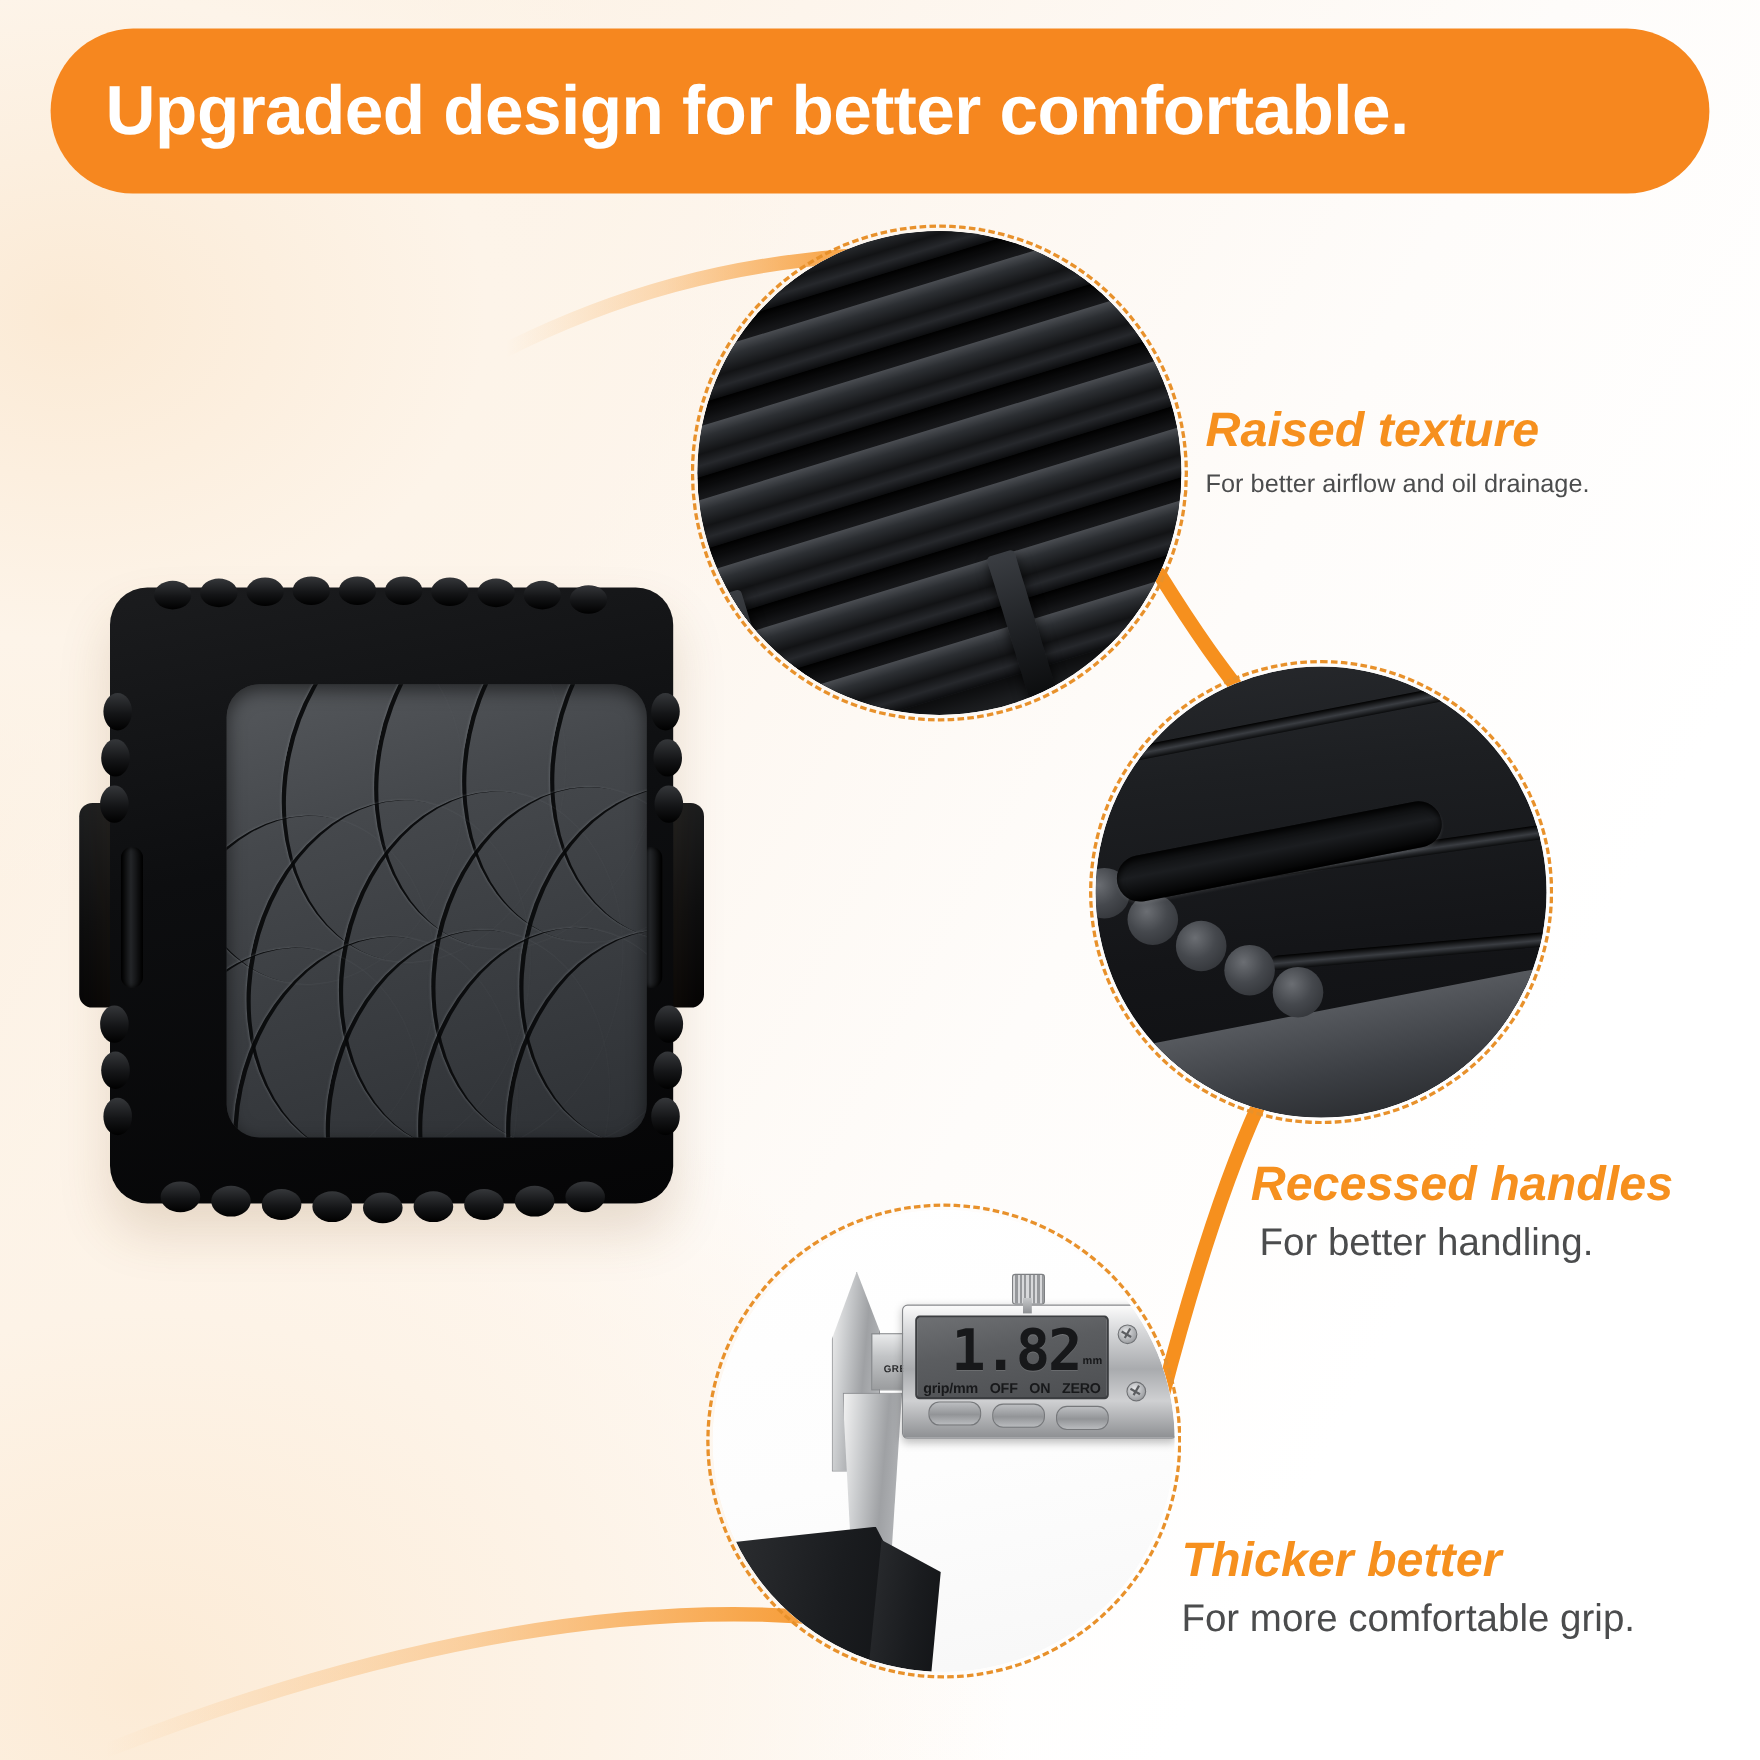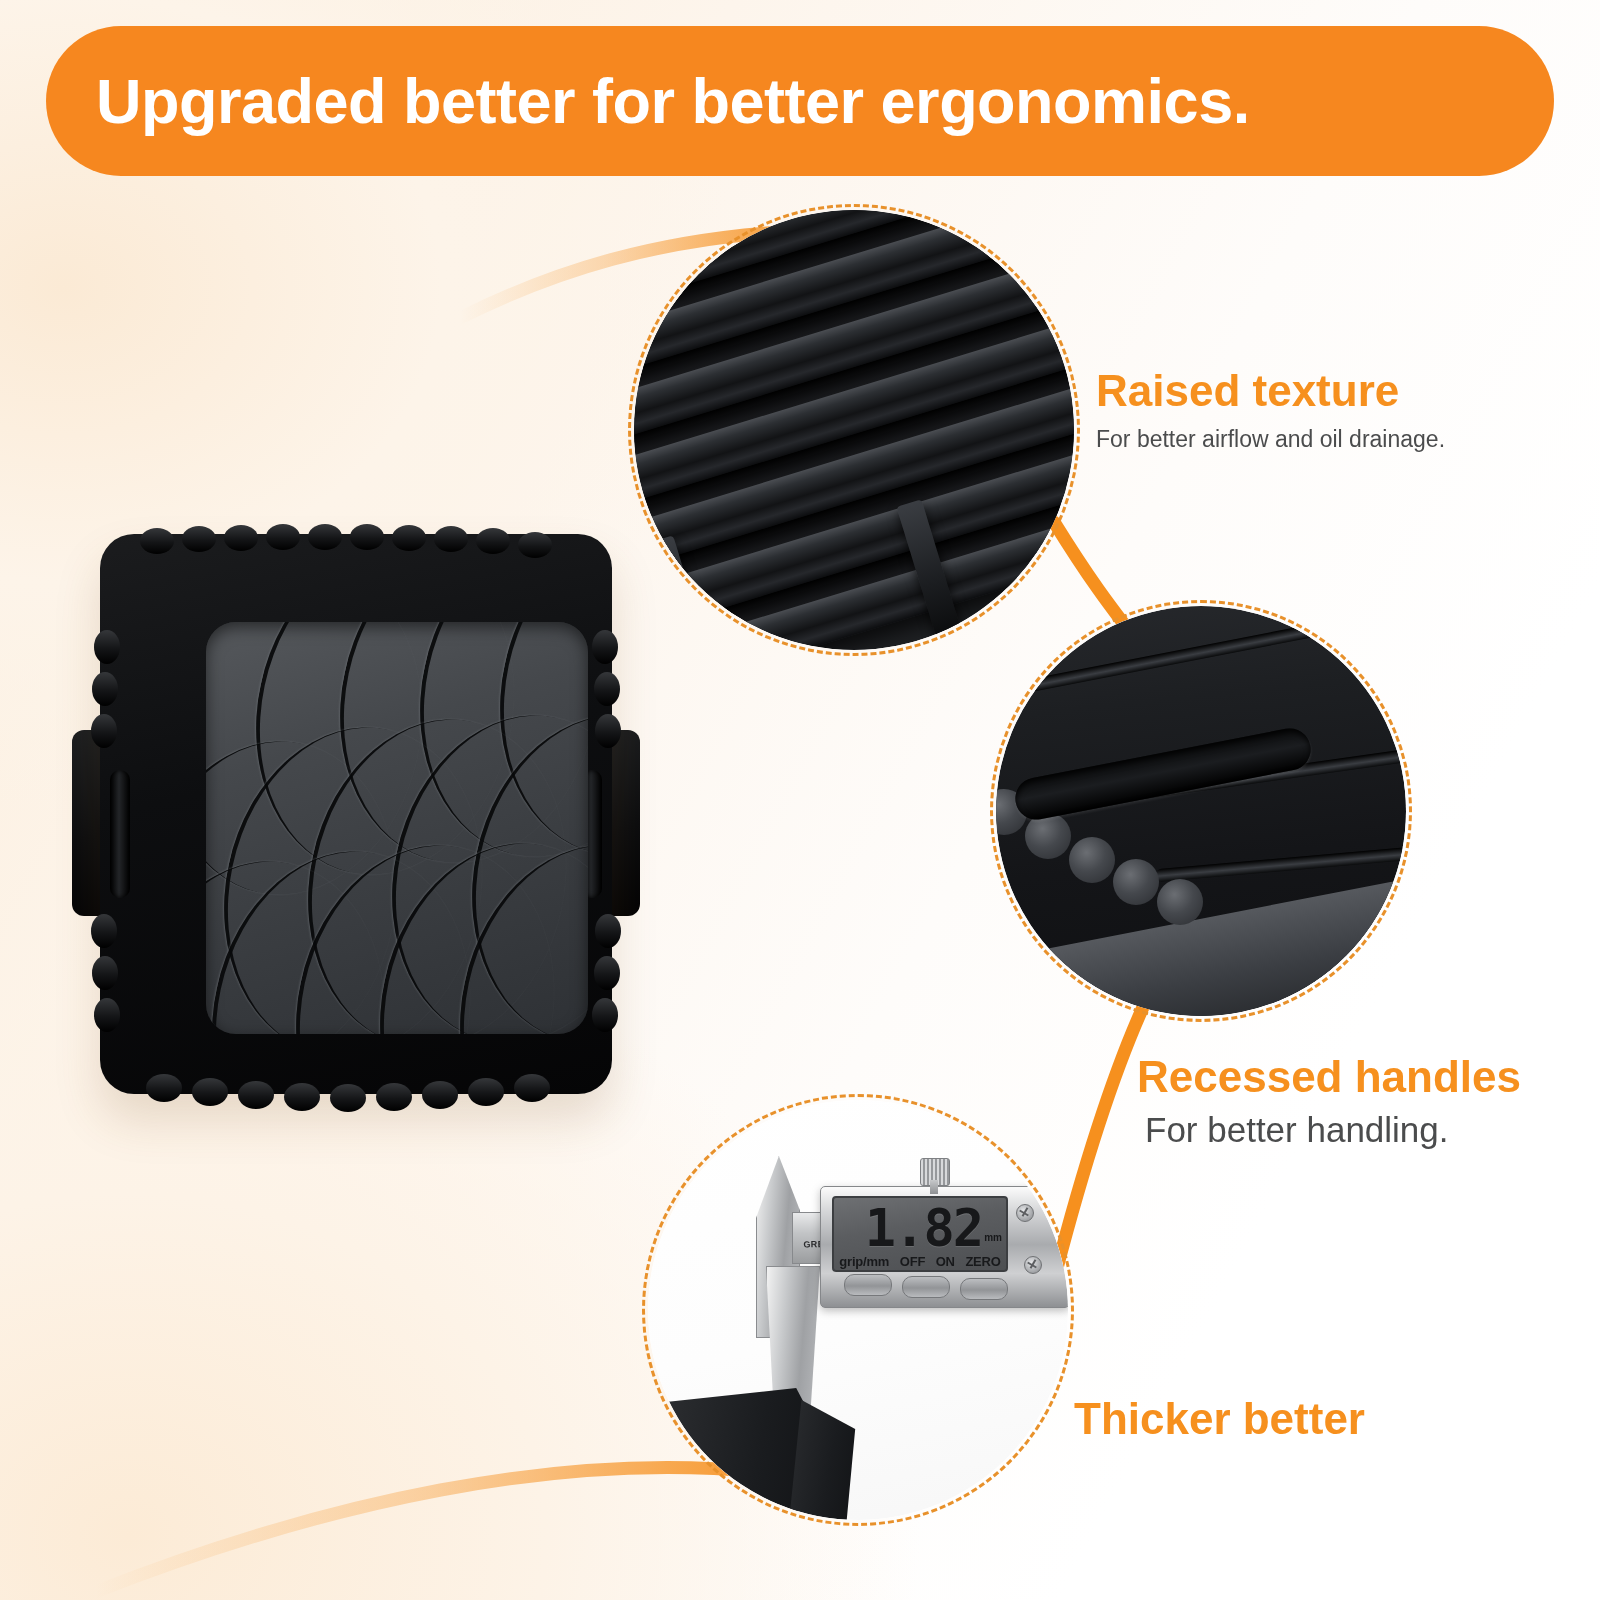--- a/index.html
+++ b/index.html
@@ -341,20 +341,21 @@
 
   
   .feature {
     position: absolute;
   }
   .feature-title {
     color: #F6901E;
     font-weight: bold;
     line-height: 1.06;
     white-space: nowrap;
+    font-style: italic;
   }
   .feature-desc {
     color: #4B4C4D;
     line-height: 1.22;
   }
 
   #feature-texture { left: 1096px; top: 368px; width: 430px; }
   #feature-texture .feature-title { font-size: 44px; }
   #feature-texture .feature-desc  { font-size: 23px; margin-top: 10px; }
 
@@ -382,21 +383,21 @@
         <stop offset="0%" stop-color="#F6901E" stop-opacity="0"></stop>
         <stop offset="50%" stop-color="#F6901E" stop-opacity="0.35"></stop>
         <stop offset="100%" stop-color="#F6901E" stop-opacity="0.92"></stop>
       </linearGradient>
     </defs>
     <path d="M 95 1592 C 330 1500 560 1452 760 1472" fill="none" stroke="url(#swooshBottom)" stroke-width="13" stroke-linecap="round"></path>
     <path d="M 460 318 C 560 268 660 240 780 232" fill="none" stroke="url(#swooshTop)" stroke-width="13" stroke-linecap="round"></path>
   </svg>
 
   <div id="header-banner">
-    <div id="header-title">Upgraded better for better ergonomics.</div>
+    <div id="header-title">Upgraded design for better comfortable.</div>
   </div>
 
   <svg id="connectors" viewBox="0 0 1600 1600">
     <path d="M 1054 522 C 1090 580 1110 606 1133 636" fill="none" stroke="#F6901E" stroke-width="13" stroke-linecap="round"></path>
     <path d="M 1144 1005 C 1110 1080 1080 1180 1056 1272" fill="none" stroke="#F6901E" stroke-width="13" stroke-linecap="round"></path>
   </svg>
 
   <div class="callout" id="callout-texture">
     <div class="callout-inner">
       <div class="ridge-scene">
@@ -552,15 +553,16 @@
     <div class="feature-desc">For better airflow and oil drainage.</div>
   </div>
 
   <div class="feature" id="feature-recessed">
     <div class="feature-title">Recessed handles</div>
     <div class="feature-desc">For better handling.</div>
   </div>
 
   <div class="feature" id="feature-thicker">
     <div class="feature-title">Thicker better</div>
+    <div class="feature-desc">For more comfortable grip.</div>
   </div>
 
 </div>
 
 </body></html>

